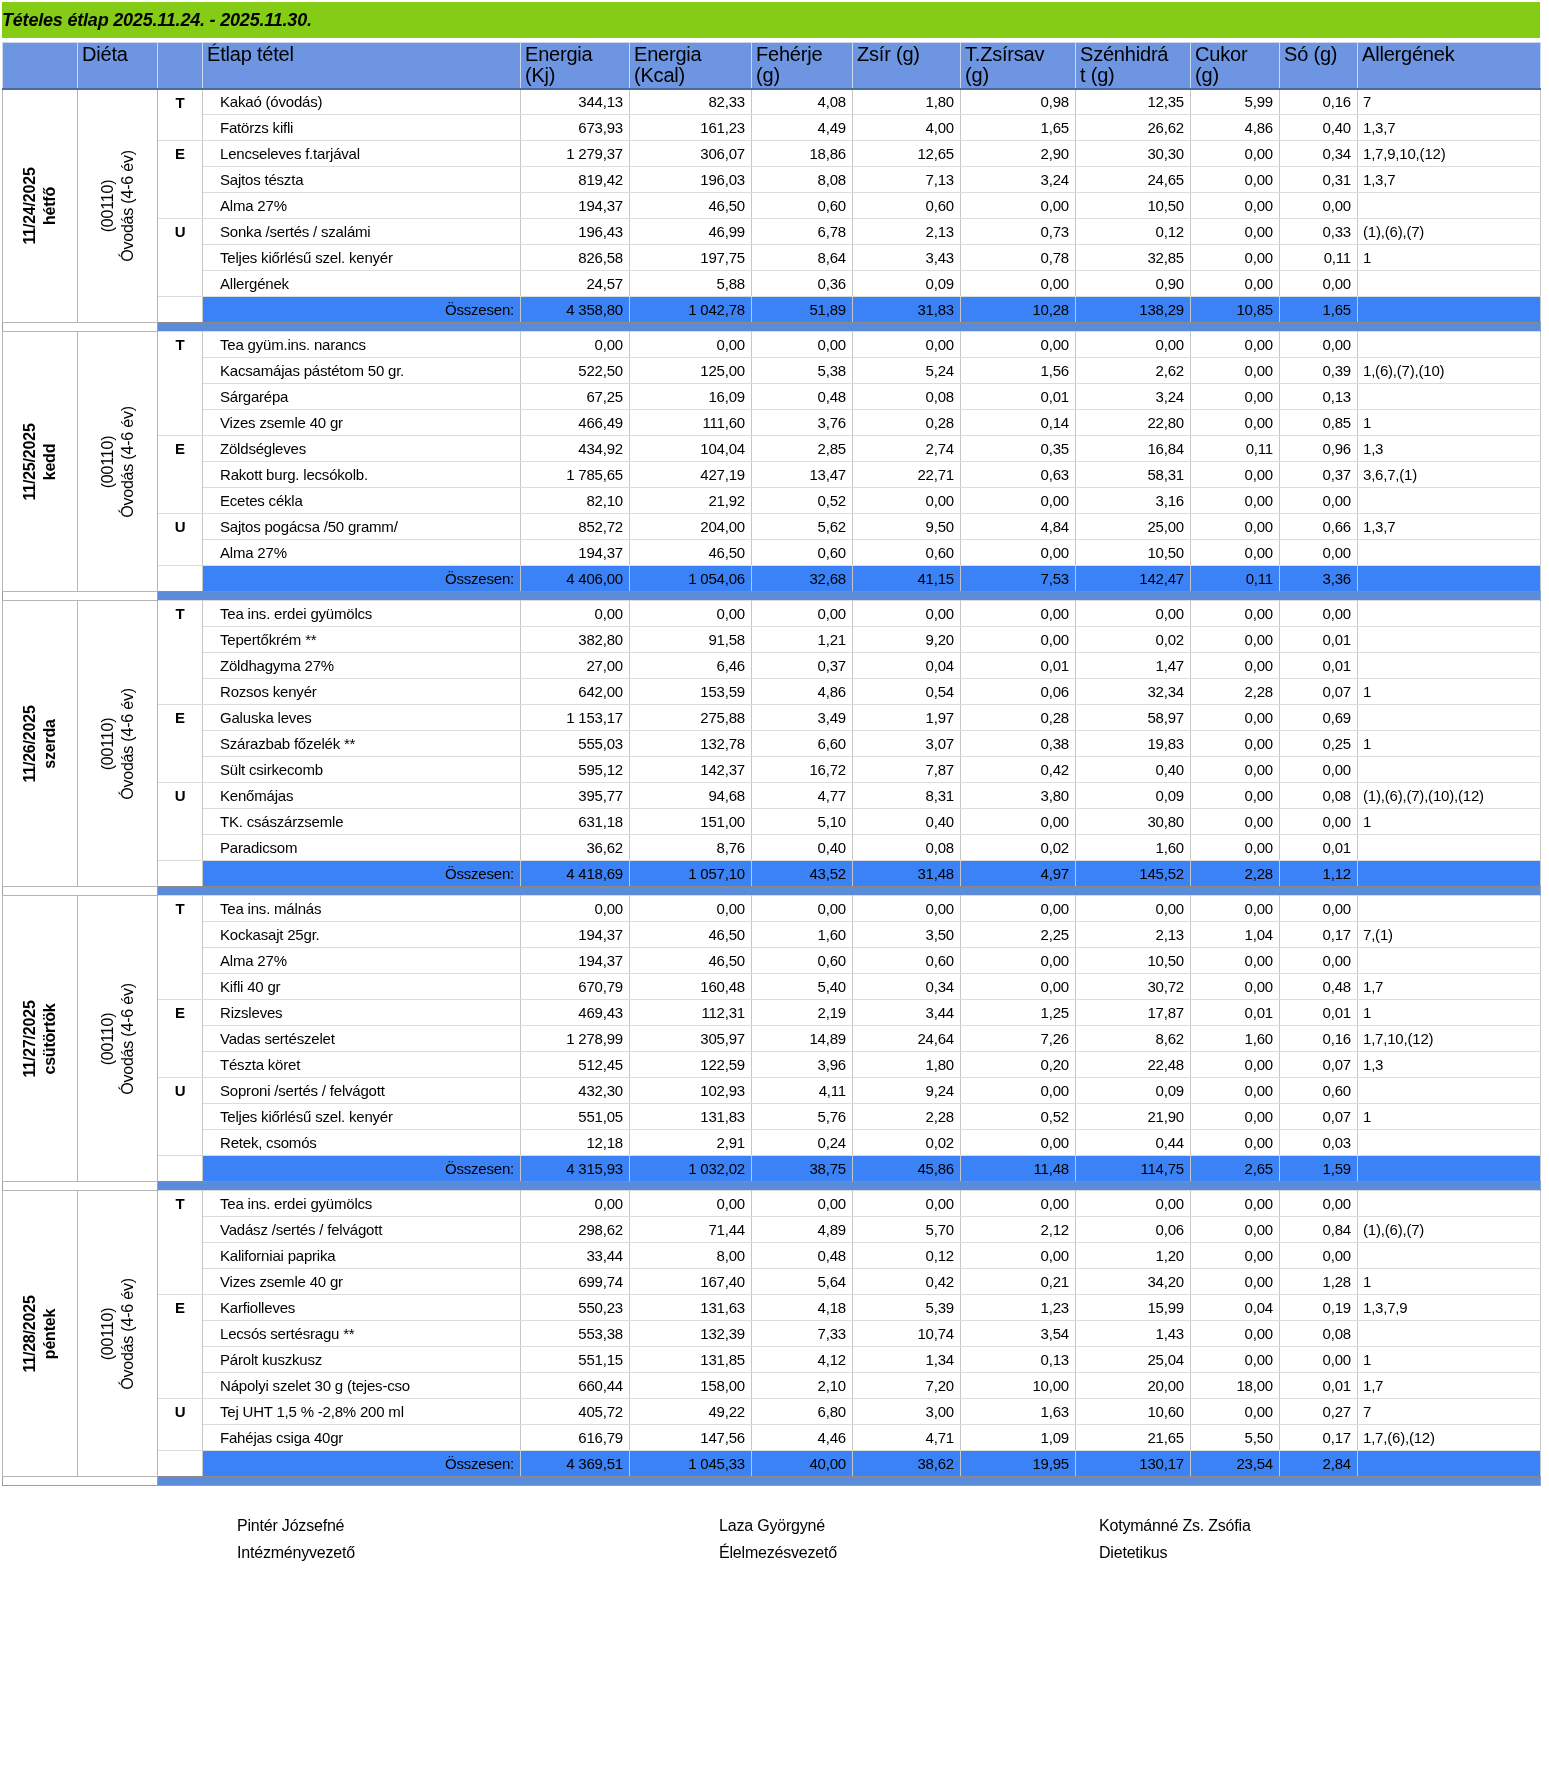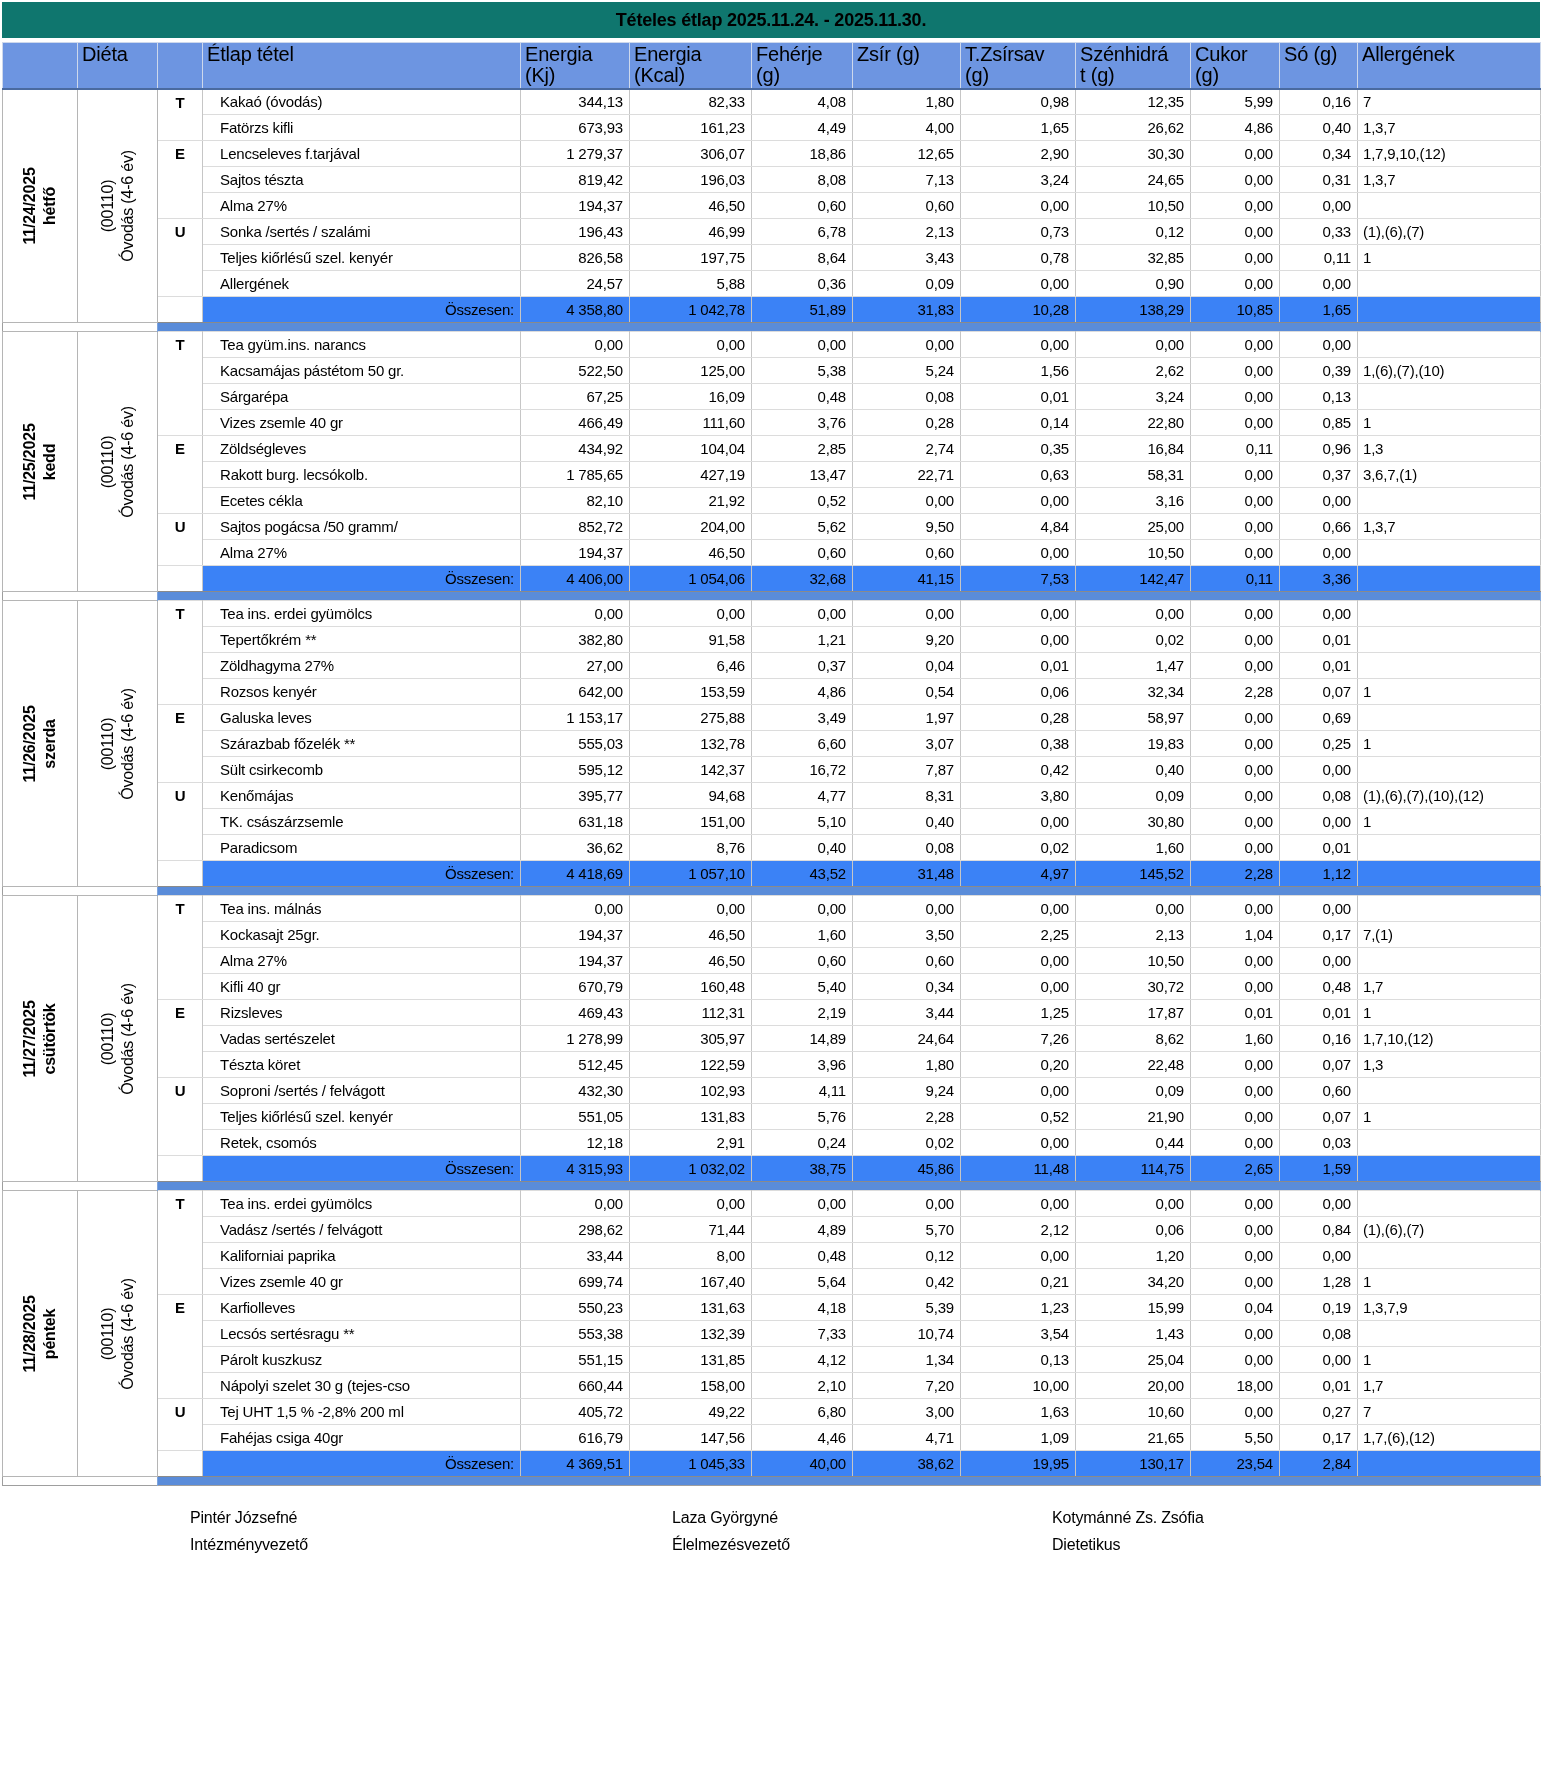--- a/index.html
+++ b/index.html
@@ -7,22 +7,22 @@
   body {
     width: 1549px; height: 1777px;
     background: #fff;
     font-family: "Liberation Sans", "DejaVu Sans", sans-serif;
     color: #000;
     letter-spacing: -0.2px;
   }
   .page { padding: 2px 0 0 2px; }
   .title-bar {
     width: 1538px; height: 36px; line-height: 36px;
-    background: #0f766e;
-    text-align: center; font-weight: bold; font-size: 18px;
+    background: #84cc16;
+    font-weight: bold; font-size: 18px; font-style: italic;
   }
   table.menu {
     margin-top: 4px;
     border-collapse: collapse; table-layout: fixed;
     width: 1538px;
     border: 1px solid #9e9e9e;
     font-size: 15px;
   }
   thead th {
     background: #6d95e1;
@@ -52,21 +52,21 @@
   tr.total-row td {
     background: #3b82f6;
     border-top: 1px solid #8a8a8a; border-bottom: 1px solid #8a8a8a;
   }
   tr.total-row td.total-meal { background: #fff; }
   tr.total-row td.total-label { text-align: right; padding-right: 6px; }
   tr.sep-row td { height: 9px; padding: 0; border-top: none; border-bottom: none; }
   td.sep-white { background: #fff; border-left: none; border-right: none; }
   td.sep-blue { background: #5a8cd9; border-color: #7da4dd; }
   .signatures { position: relative; width: 1538px; height: 120px; margin-top: 14px; font-size: 16px; }
-  .sig { position: absolute; top: 4px; line-height: 27px; }
+  .sig { position: absolute; top: 12px; line-height: 27px; margin-left: 47px; }
   .sig-1 { left: 188px; }
   .sig-2 { left: 670px; }
   .sig-3 { left: 1050px; }
 </style>
 </head>
 <body>
 
 <div class="page">
 
   <div class="title-bar">Tételes étlap 2025.11.24. - 2025.11.30.</div>

